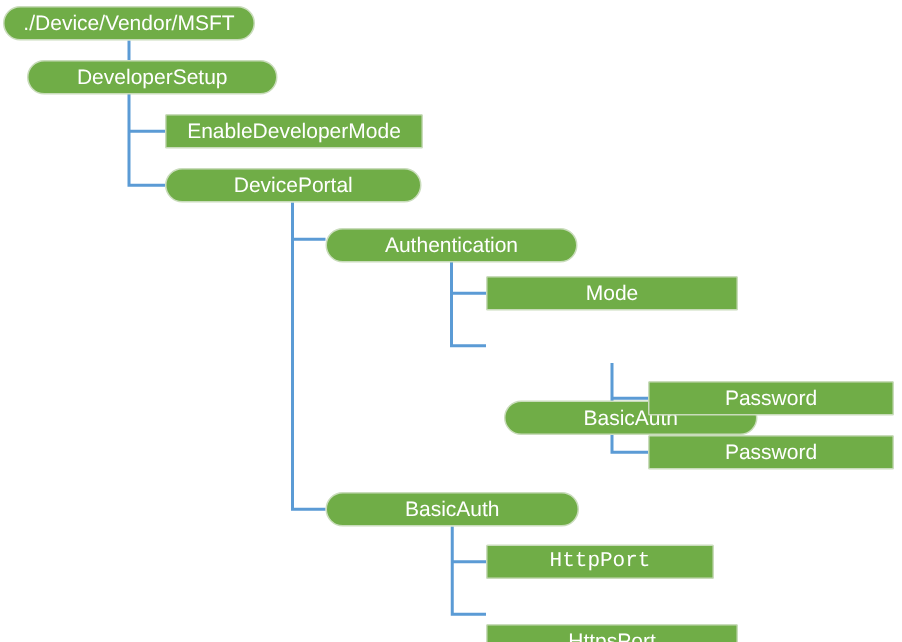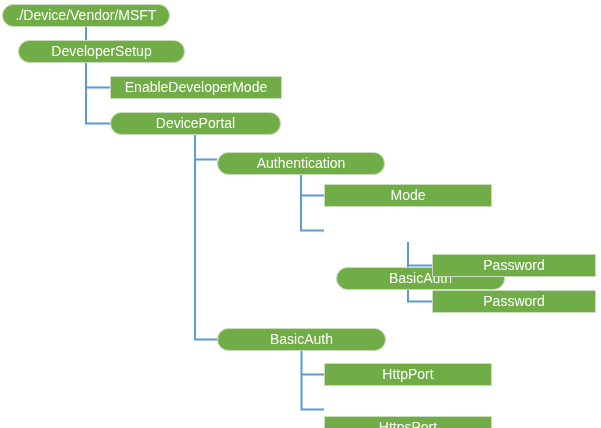--- a/index.html
+++ b/index.html
@@ -28,21 +28,21 @@
   .n0{left:2px;top:4px;width:168px;}
   .n1{left:18px;top:40px;width:167px;align-items:center;}
   .n2{left:110px;top:76px;width:172px;}
   .n3{left:110px;top:112px;width:171px;}
   .n4{left:217px;top:152px;width:168px;align-items:center;}
   .n5{left:324px;top:184px;width:168px;}
   .n6{left:336px;top:219px;width:169px;margin-top:48px;}
   .n7{left:432px;top:254px;width:164px;}
   .n8{left:432px;top:290px;width:164px;}
   .n9{left:217px;top:328px;width:169px;}
-  .n10{left:324px;top:363px;width:168px;}
+  .n10{left:324px;top:363px;width:152px;font-family:Liberation Mono, monospace;}
   .n11{left:324px;top:416px;width:168px;}
 </style>
 </head>
 <body>
 
 <div class="canvas">
 
   <svg class="connectors" viewBox="0 0 601 428" aria-hidden="true">
     <path d="M86 27 V40" stroke="#5b9bd5"></path>
     <path d="M86 62 V123.5 H110 M86 87.5 H110" stroke="#5b9bd5"></path>

